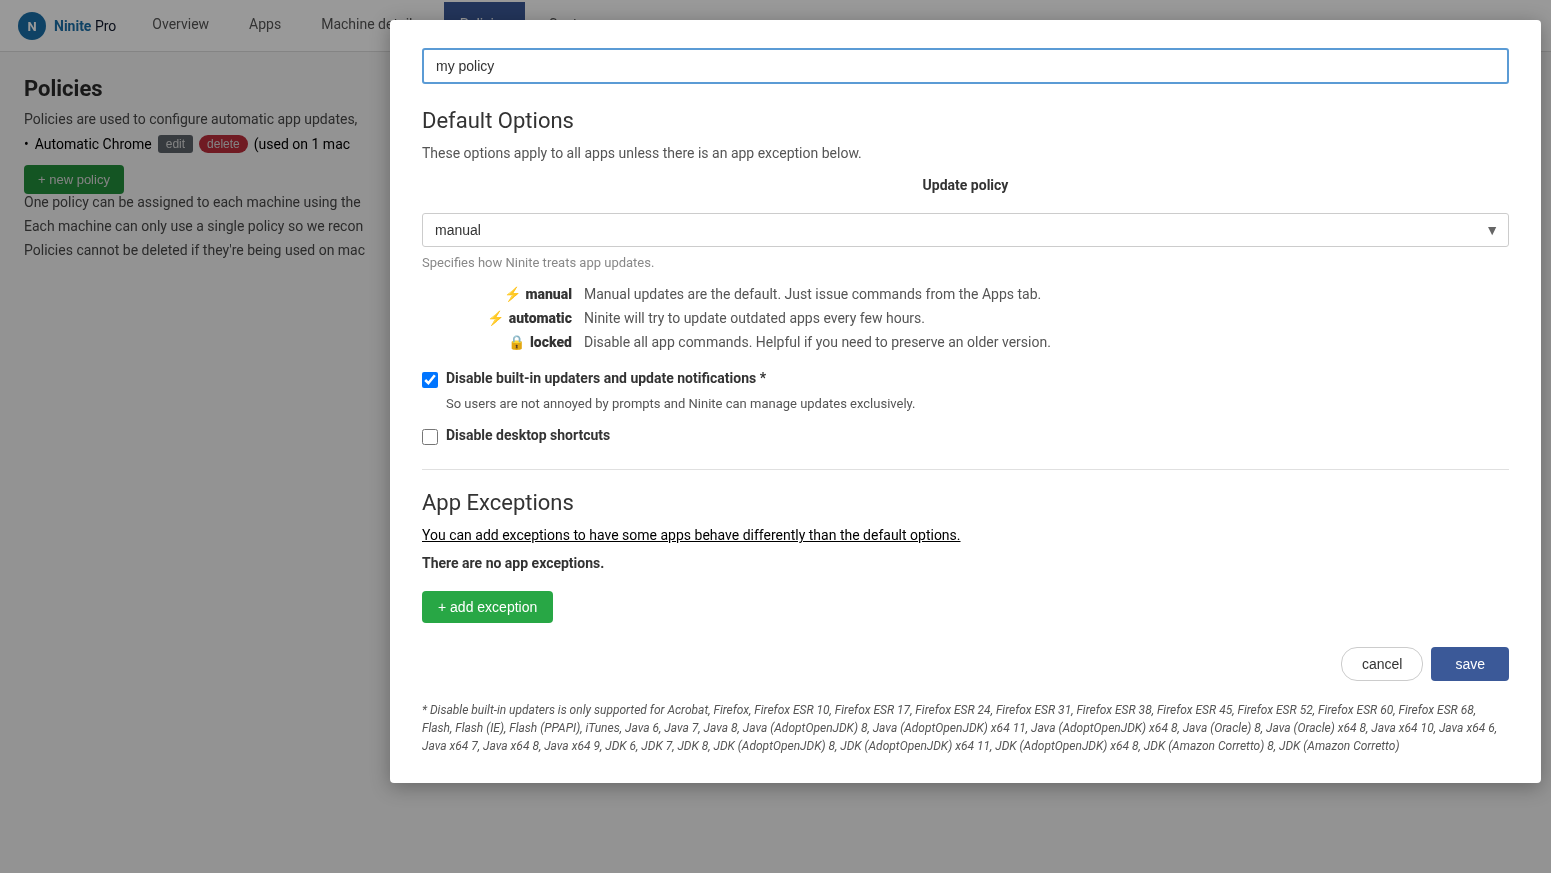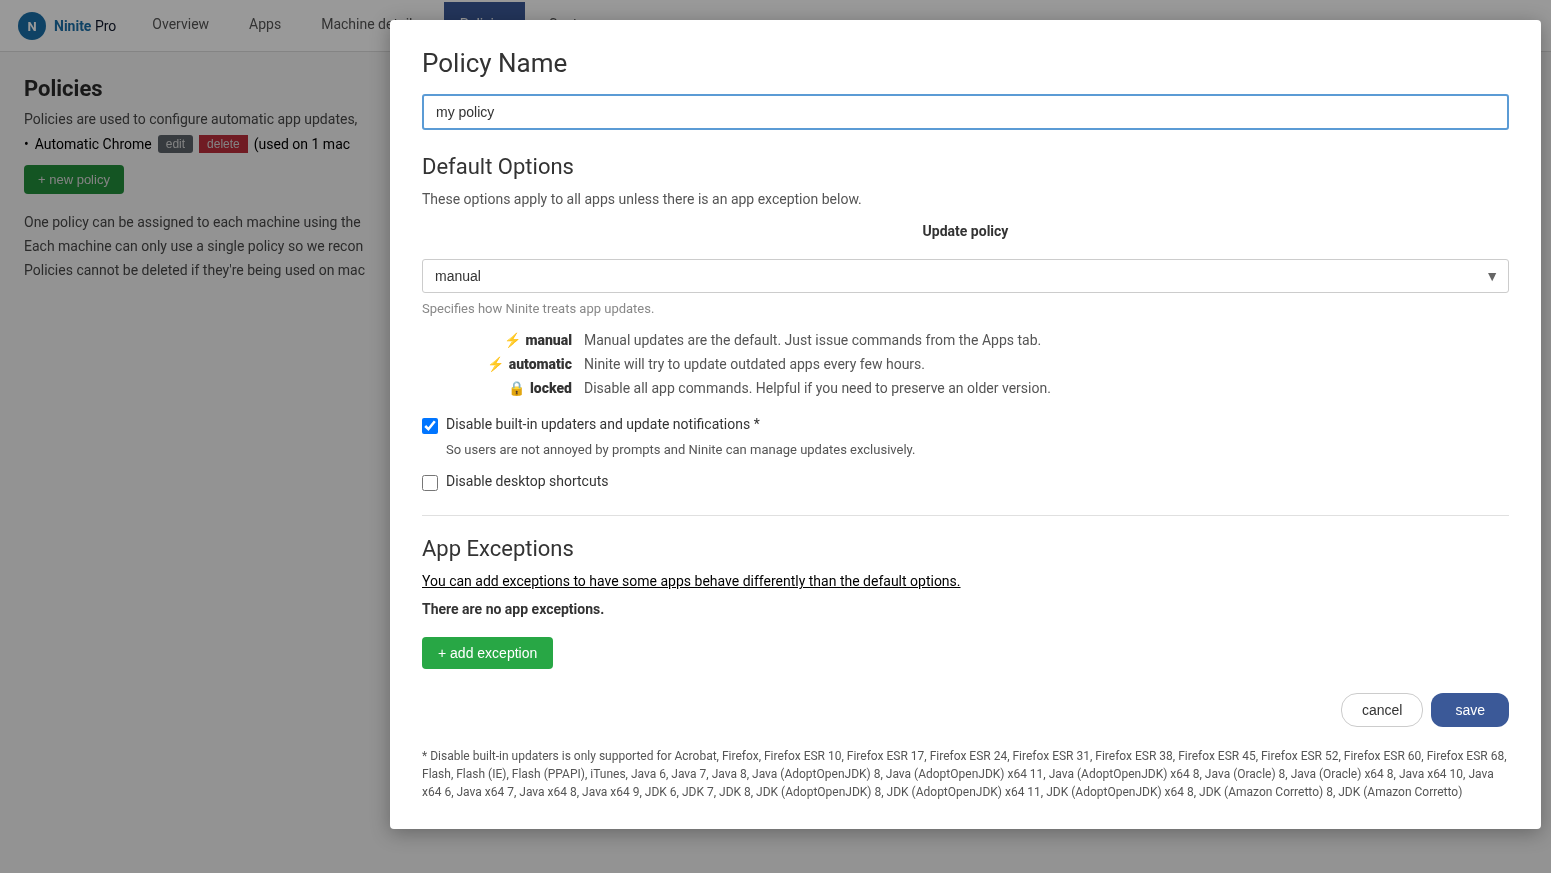--- a/index.html
+++ b/index.html
@@ -87,34 +87,34 @@
       border-radius: 3px;
       font-size: 12px;
       cursor: pointer;
     }
 
     .btn-delete {
       background: #dc3545;
       color: #fff;
       border: none;
       padding: 2px 8px;
-      border-radius: 0;
+      border-radius: 9px;
       font-size: 12px;
       cursor: pointer;
     }
 
     .btn-new-policy {
       background: #28a745;
       color: #fff;
       border: none;
       padding: 7px 14px;
       border-radius: 4px;
       font-size: 13px;
       cursor: pointer;
-      margin-bottom: 20px;
+      margin-bottom: 0;
     }
 
     
     .overlay {
       position: absolute;
       top: 0; left: 0; right: 0; bottom: 0;
       background: rgba(0,0,0,0.4);
     }
 
     
@@ -242,21 +242,21 @@
     }
 
     .checkbox-row input[type="checkbox"] {
       margin-top: 2px;
       width: 16px;
       height: 16px;
       cursor: pointer;
     }
 
     .checkbox-label {
-      font-weight: 400;
+      font-weight: 700;
       color: #333;
     }
 
     .checkbox-desc {
       color: #555;
       font-size: 13px;
       margin-left: 24px;
       margin-bottom: 16px;
     }
 
@@ -298,29 +298,30 @@
       border-radius: 16px;
       font-size: 14px;
       cursor: pointer;
     }
 
     .btn-save {
       background: #3b5998;
       color: #fff;
       border: none;
       padding: 8px 24px;
-      border-radius: 12px;
+      border-radius: 4px;
       font-size: 14px;
       cursor: pointer;
     }
 
     .footnote {
       color: #555;
       font-size: 12px;
       line-height: 1.5;
+      font-style: italic;
     }
   </style>
 </head>
 <body>
 
 <div class="bg-page">
 
   <div class="bg-header">
     <div class="bg-logo">
       <svg class="bg-logo-icon" viewBox="0 0 32 32">
@@ -354,21 +355,20 @@
     <p>Each machine can only use a single policy so we recon</p>
     <p>Policies cannot be deleted if they're being used on mac</p>
   </div>
 </div>
 
 <div class="overlay"></div>
 
 <div class="modal">
 
   
-  <h2>Policy Name</h2>
   <input type="text" class="policy-name-input" value="my policy" style="">
 
   
   <h3>Default Options</h3>
   <p class="default-options-desc">These options apply to all apps unless there is an app exception below.</p>
 
   <div class="update-policy-label">Update policy</div>
 
   <div class="select-wrapper">
     <select class="update-policy-select">

